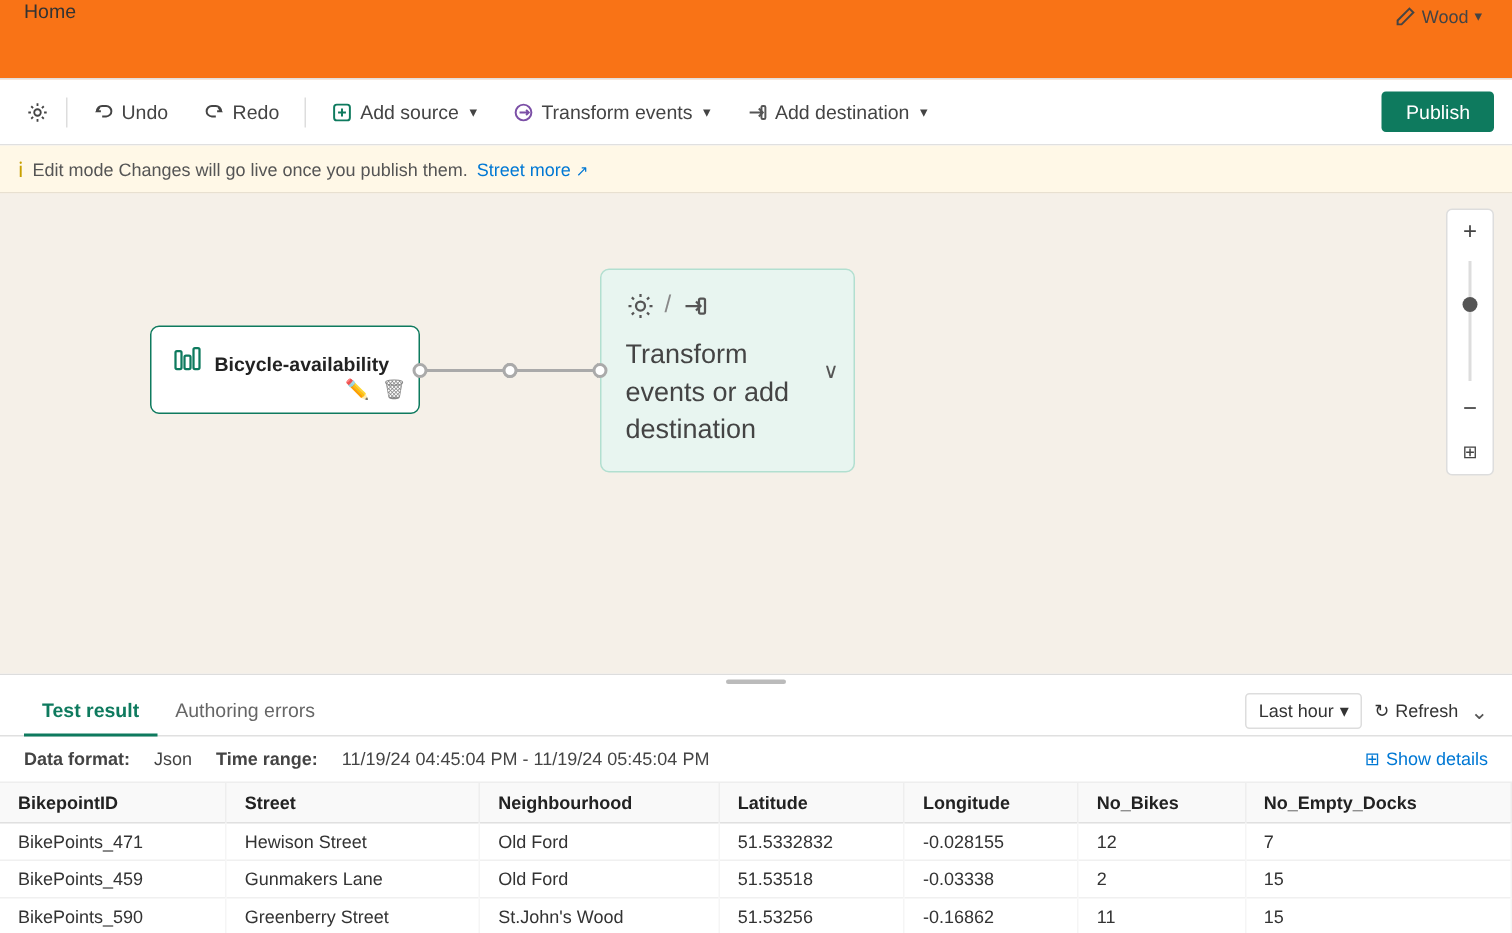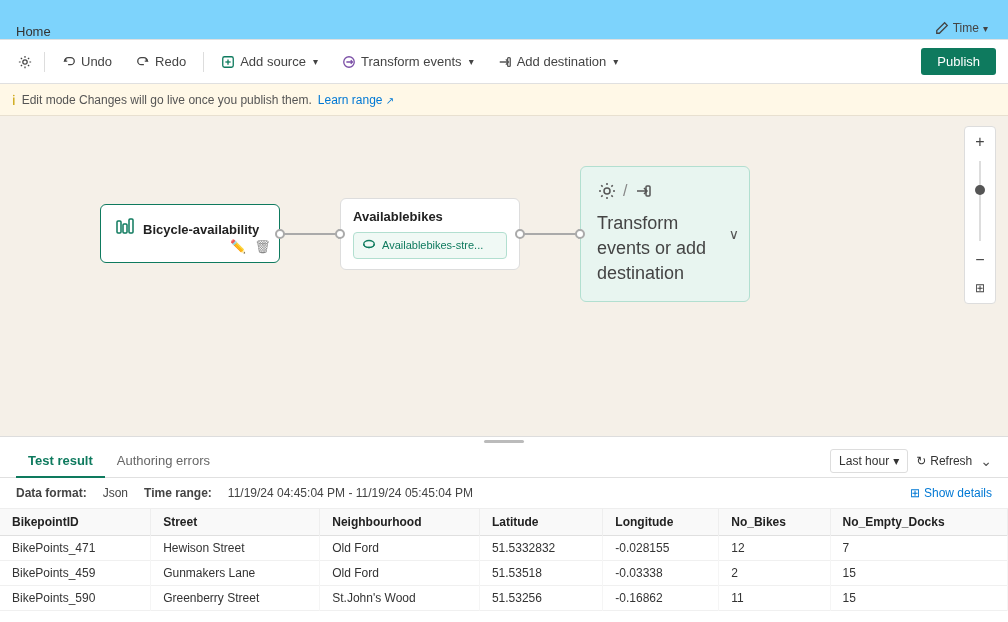--- a/index.html
+++ b/index.html
@@ -1,21 +1,21 @@
 <!DOCTYPE html>
 <html><head>
   <meta charset="utf-8">
   <style>
     * { box-sizing: border-box; margin: 0; padding: 0; }
     body { font-family: 'Segoe UI', sans-serif; font-size: 13px; background: #fff; width: 1008px; height: 622px; overflow: hidden; }
 
     
     .top-bar {
-      display: flex; align-items: flex-end; justify-content: space-between;
-      height: 40px; background: #7dd3fc; border-bottom: 1px solid #e0e0e0; padding: 0 12px;
+      display: flex; align-items: flex-start; justify-content: space-between;
+      height: 53px; background: #f97316; border-bottom: 1px solid #e0e0e0; padding: 0 12px;
     }
     .top-bar-left { display: flex; align-items: center; gap: 4px; }
     .top-bar-right { display: flex; align-items: center; gap: 4px; }
     .icon-btn {
       display: flex; align-items: center; gap: 4px; padding: 4px 8px;
       border: none; background: none; cursor: pointer; color: #444; font-size: 12px; border-radius: 3px;
     }
     .icon-btn svg { width: 14px; height: 14px; }
 
     
@@ -183,21 +183,21 @@
 
 <div class="top-bar">
   <div class="top-bar-left">
     <span style="font-size:13px;color:#333;padding:0 4px;">Home</span>
   </div>
   <div class="top-bar-right">
     <button class="icon-btn">
       <svg viewBox="0 0 16 16" fill="none" stroke="currentColor" stroke-width="1.5">
           <path d="M11 2l3 3-9 9H2v-3L11 2z"></path>
         </svg>
-      <span>Time</span>
+      <span>Wood</span>
       <span style="font-size:10px;">▾</span>
     </button>
   </div>
 </div>
 
 <div class="toolbar">
   <button class="icon-btn" style="padding:4px 6px;">
     <svg width="16" height="16" viewBox="0 0 16 16" fill="none" stroke="currentColor" stroke-width="1.4">
         <circle cx="8" cy="8" r="2.5"></circle>
         <path d="M8 1v2M8 13v2M1 8h2M13 8h2M3.22 3.22l1.41 1.41M11.37 11.37l1.41 1.41M3.22 12.78l1.41-1.41M11.37 4.63l1.41-1.41"></path>
@@ -244,21 +244,21 @@
     <span>Add destination</span>
     <span class="arrow">▾</span>
   </button>
   <button class="publish-btn">Publish</button>
 </div>
 
 <div class="info-bar">
   <span class="info-icon">ℹ</span>
   <span>Edit mode  Changes will go live once you publish them.</span>
   <a href="#">
-    <span>Learn range</span>
+    <span>Street more</span>
     <span style="font-size:10px;">↗</span>
   </a>
 </div>
 
 <div class="canvas">
 
   <div class="flow-area">
 
     <div class="node-source">
       <div class="node-source-header">
@@ -278,32 +278,20 @@
     </div>
 
     <div class="node-dot"></div>
 
     <div class="arrow-line">
       <div class="arrow-line-inner"></div>
     </div>
 
     <div class="node-dot"></div>
 
-    <div class="node-middle">
-      <div class="node-middle-title">Availablebikes</div>
-      <div class="node-middle-stream">
-        <span class="node-middle-stream-icon">
-          <svg width="14" height="14" viewBox="0 0 16 16" fill="none" stroke="#0e7a5e" stroke-width="1.5">
-              <ellipse cx="8" cy="8" rx="6" ry="4"></ellipse>
-              <path d="M2 8c0 2.2 2.7 4 6 4s6-1.8 6-4"></path>
-            </svg>
-        </span>
-        <span>Availablebikes-stre...</span>
-      </div>
-    </div>
 
     <div class="node-dot"></div>
 
     <div class="arrow-line">
       <div class="arrow-line-inner"></div>
     </div>
 
     <div class="node-dot"></div>
 
     <div class="node-dest">

